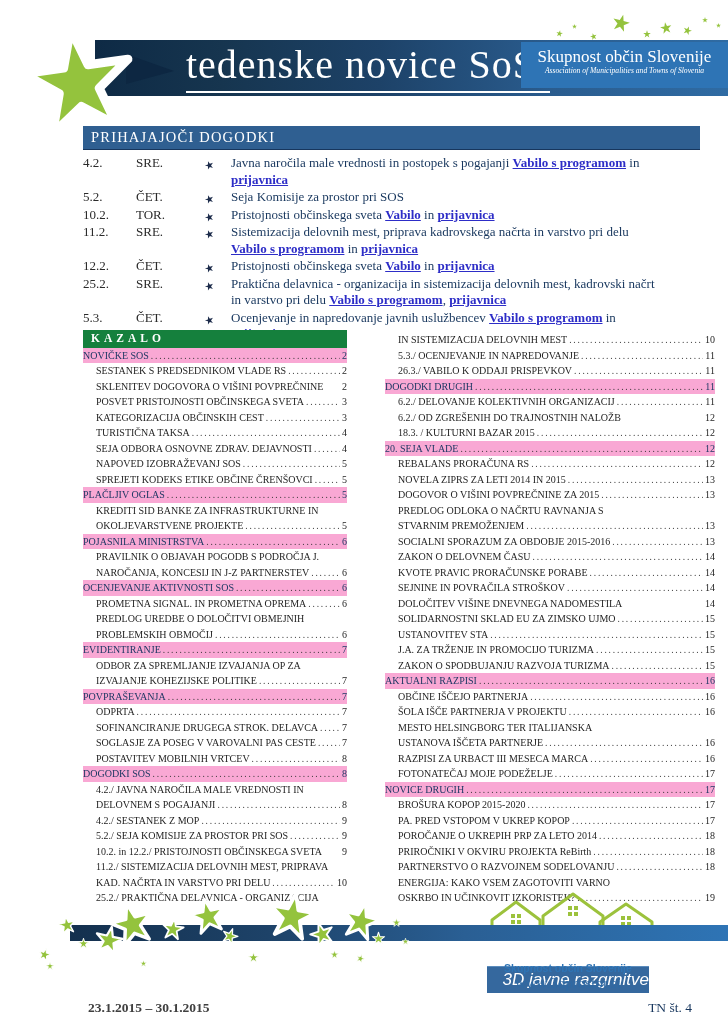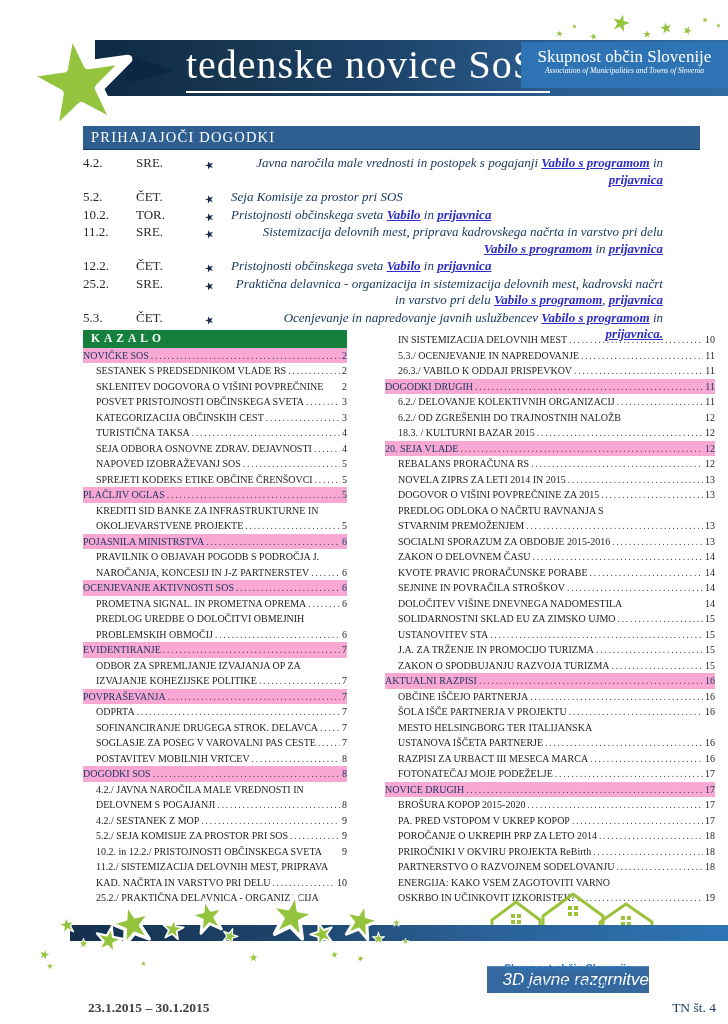--- a/index.html
+++ b/index.html
@@ -20,21 +20,21 @@
 
   
   .content{position:absolute;left:83px;top:126px;width:617px;}
   .bar{background:#2f5f91;color:#fff;font-weight:normal;font-size:14.5px;letter-spacing:1.2px;
        padding:3px 8px;border-bottom:1px solid #17365d;}
   .events{margin-top:5px;}
   .event-row{display:flex;align-items:flex-start;font-size:13px;line-height:16.5px;margin-bottom:1px;}
   .ev-date{width:53px;color:#2a2a2a;flex:none;}
   .ev-day{width:68px;color:#2a2a2a;flex:none;}
   .ev-star{width:27px;flex:none;color:#1c2b4a;font-size:11px;transform:rotate(-18deg);transform-origin:40% 50%;}
-  .ev-desc{max-width:432px;font-style:italic;color:#17365d;text-align:right;}
+  .ev-desc{max-width:432px;color:#17365d;}
   .ev-link{color:#2d2dc7;font-weight:bold;text-decoration:underline;cursor:pointer;}
 
   
   .toc{position:absolute;left:83px;top:330px;display:flex;gap:38px;}
   .toc-col-left{width:264px;}
   .toc-col-right{width:330px;padding-top:2px;}
   .toc-bar{background:#15803d;color:#fff;font-weight:bold;font-size:11.5px;letter-spacing:4px;
            padding:2px 8px;height:13.5px;}
   .toc-row{display:flex;align-items:baseline;font-size:10px;line-height:15.5px;height:15.5px;
            color:#1f1f1f;overflow:hidden;}
@@ -49,21 +49,21 @@
   .footer-bar{position:absolute;left:70px;right:0;top:925px;height:16px;
           background:linear-gradient(90deg,#14304e 0%,#1d4268 30%,#2a5f94 60%,#2e74b5 100%);}
   .logo3d-box{position:absolute;left:487px;top:931px;width:162px;height:26px;background:#35689e;
           color:#fff;font-family:"Liberation Sans",sans-serif;font-style:italic;font-size:17px;
           text-align:right;line-height:26px;border-top:1px solid #5b8cbd;margin-top:35px;}
   .logo3d-org{position:absolute;left:470px;top:962px;width:196px;text-align:center;
           font-family:"Liberation Sans",sans-serif;font-weight:bold;font-size:10.5px;color:#2e74b5;}
   .logo3d-url{position:absolute;left:470px;top:975px;width:196px;text-align:center;
           font-size:15px;color:#2e6aa5;cursor:pointer;}
   .foot-date{position:absolute;left:88px;top:1000px;font-size:13.5px;color:#404040;font-weight:bold;}
-  .foot-issue{position:absolute;right:12px;top:1000px;font-size:13.5px;color:#17365d;}
+  .foot-issue{position:absolute;right:36px;top:1000px;font-size:13.5px;color:#17365d;}
 </style>
 </head>
 <body>
 
 <div class="page">
 
   <div class="banner"></div>
   <div class="star-tail"></div>
   <div class="banner-title">tedenske novice SoS</div>
   <div class="org-badge">

